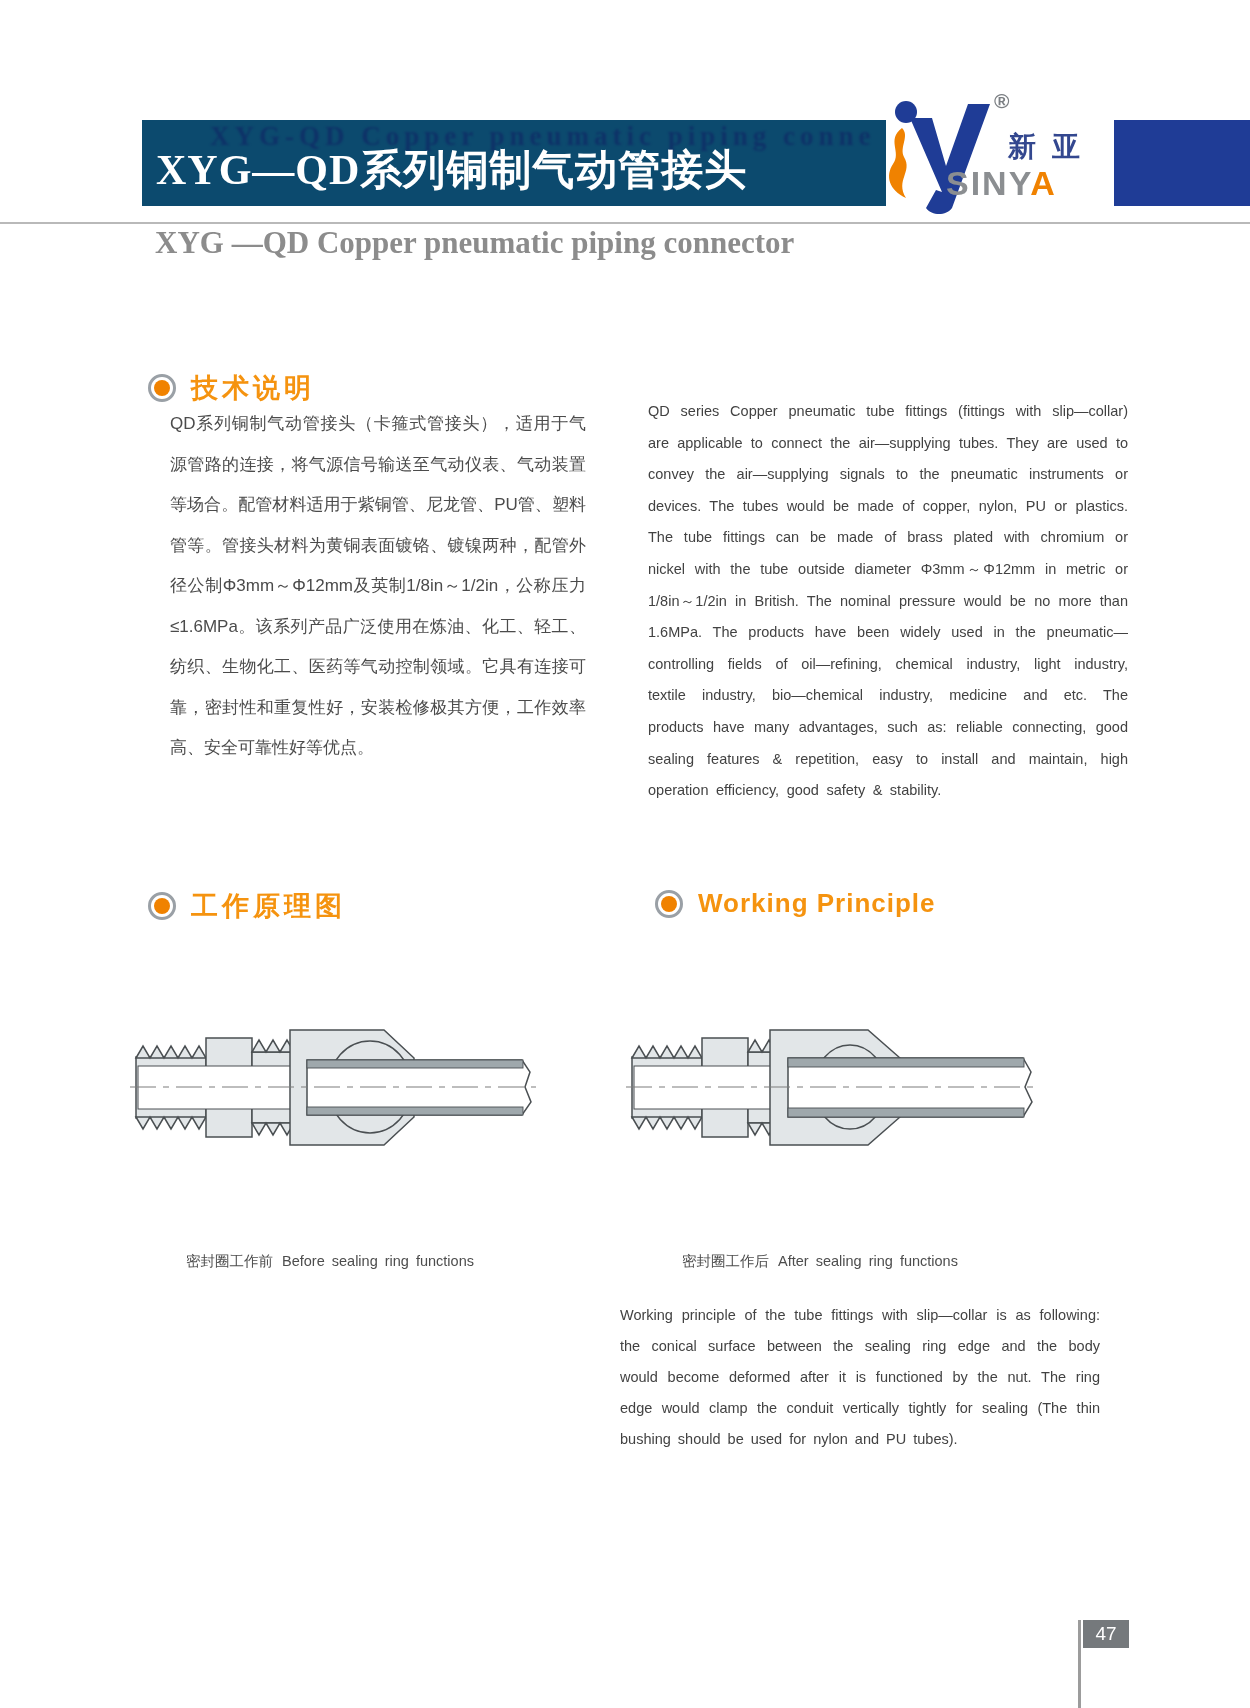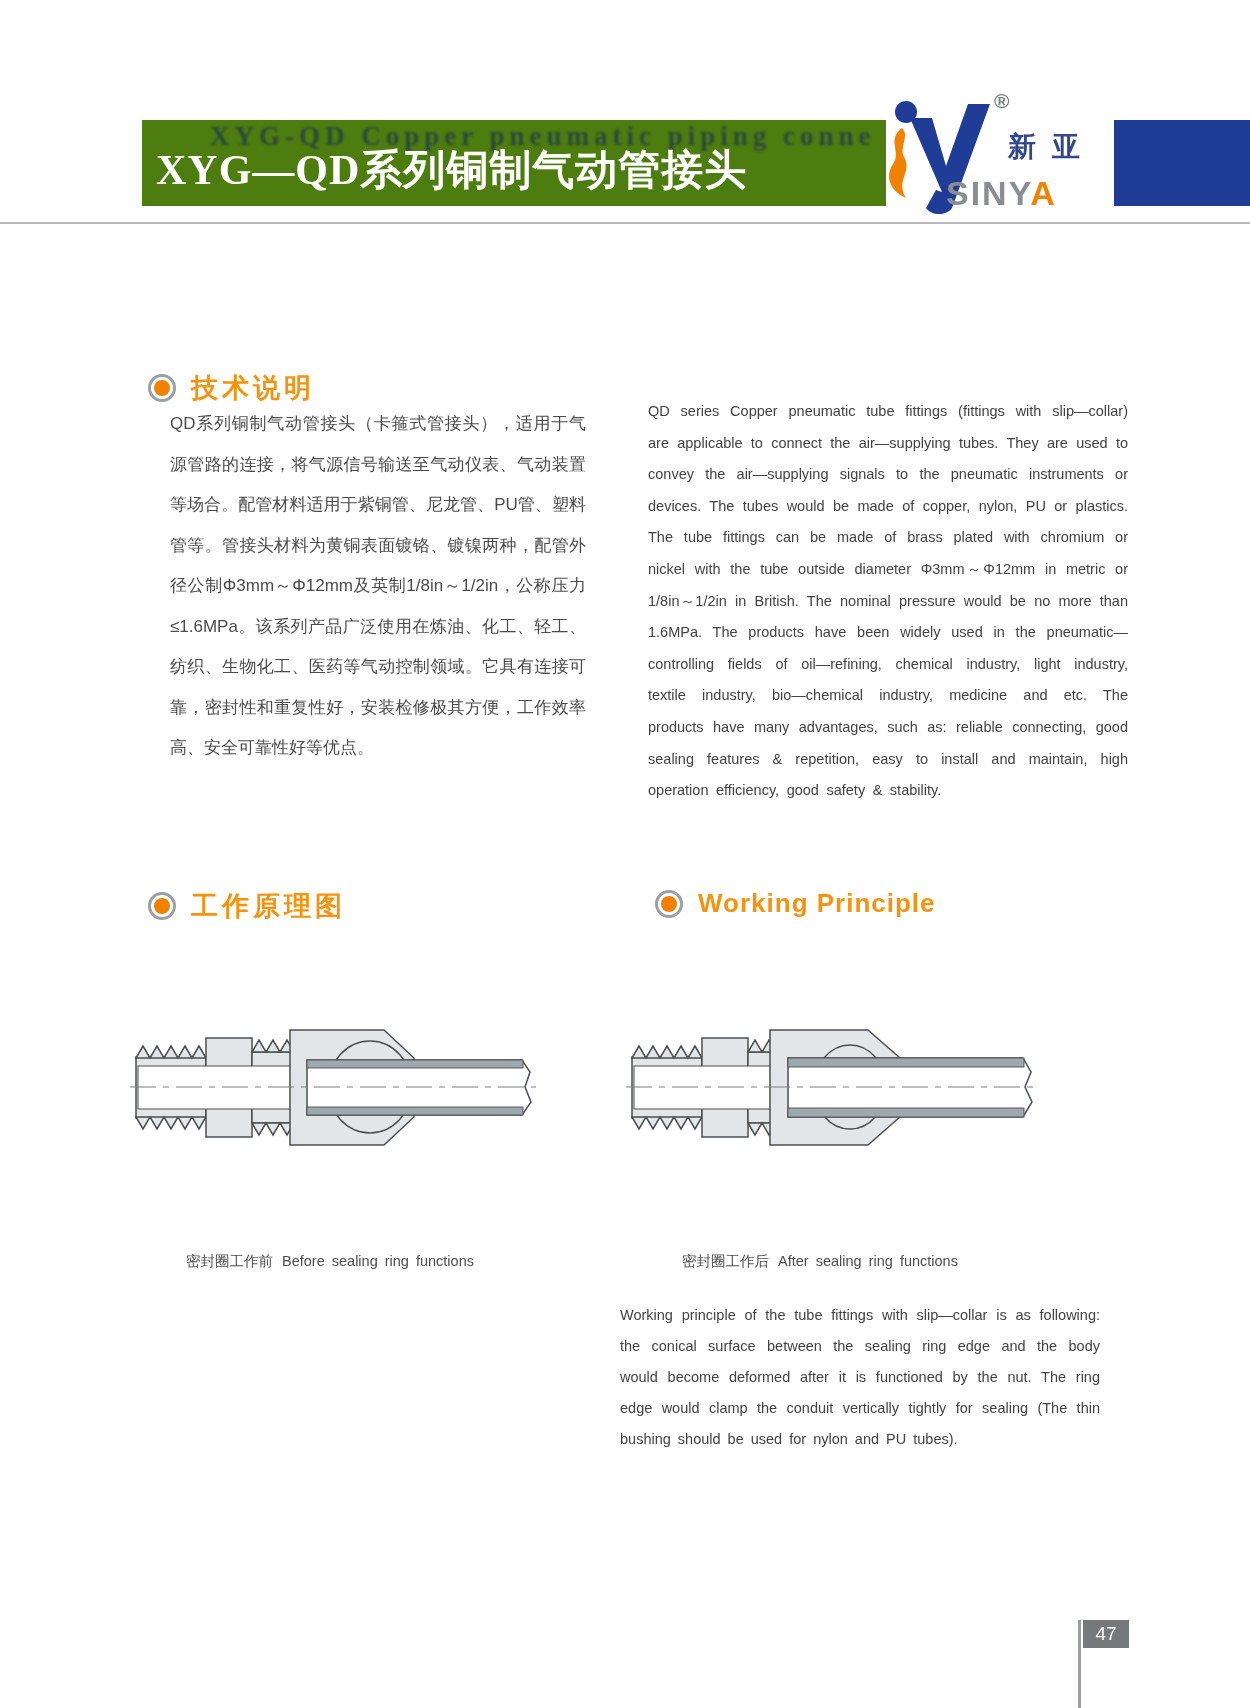--- a/index.html
+++ b/index.html
@@ -1,39 +1,39 @@
 <!DOCTYPE html>
 <html><head>
 <meta charset="utf-8">
 <style>
   html,body{margin:0;padding:0;background:#fff;}
   .page{position:relative;width:1250px;height:1708px;background:#ffffff;overflow:hidden;
         font-family:"Liberation Sans","DejaVu Sans",sans-serif;}
 
   
-  .banner-left{position:absolute;left:142px;top:120px;width:744px;height:86px;background:#4d7c0f;}
+  .banner-left{position:absolute;left:142px;top:120px;width:744px;height:86px;background:#0c4a6e;}
   .banner-right{position:absolute;left:1114px;top:120px;width:136px;height:86px;background:#1f3c96;}
   .banner-ghost{position:absolute;left:68px;top:1px;width:665px;overflow:hidden;white-space:nowrap;
         font-family:"Liberation Serif","DejaVu Serif",serif;font-weight:bold;font-size:27px;
         color:#101f63;opacity:.55;letter-spacing:5px;filter:blur(1.2px);}
   .banner-title{position:absolute;left:14px;top:22px;white-space:nowrap;
         font-family:"Liberation Serif","DejaVu Serif",serif;font-weight:bold;font-size:42px;
         color:#ffffff;letter-spacing:1px;}
   .header-rule{position:absolute;left:0;top:222px;width:1250px;height:2px;background:#b9b9b9;}
   .subtitle{position:absolute;left:155px;top:225px;white-space:nowrap;
         font-family:"Liberation Serif","DejaVu Serif",serif;font-weight:bold;font-size:31px;
         color:#8c8c8c;}
 
   
   .logo{position:absolute;left:858px;top:84px;width:256px;height:134px;}
   .logo-reg{position:absolute;left:136px;top:5px;font-size:21px;color:#7b7f83;font-weight:bold;}
   .logo-cn{position:absolute;left:150px;top:44px;font-size:28px;font-weight:bold;color:#33478f;
         letter-spacing:16px;white-space:nowrap;}
   .logo-en{position:absolute;left:88px;top:80px;font-size:34px;font-weight:bold;color:#8b8e91;
-        letter-spacing:2px;white-space:nowrap;margin-top:10px;}
+        letter-spacing:2px;white-space:nowrap;}
   .logo-en .accent{color:#f08200;}
 
   
   .sec{position:absolute;display:flex;align-items:center;gap:15px;}
   .bullet{width:22px;height:22px;border-radius:50%;border:3px solid #9aa0a6;background:#fff;
         position:relative;flex:0 0 auto;}
   .bullet::after{content:"";position:absolute;left:3px;top:3px;right:3px;bottom:3px;
         border-radius:50%;background:#f08200;}
   .sec-label{color:#f5930f;font-weight:bold;white-space:nowrap;text-align:right;}
   .sec-cn .sec-label{font-size:27px;letter-spacing:4px;}
@@ -77,20 +77,21 @@
       <ellipse cx="48" cy="28" rx="11" ry="11" fill="#1f3c96"></ellipse>
       <path d="M44,44 C28,56 44,68 35,80 C27,92 31,106 48,114 C37,96 55,88 46,73 C41,63 52,52 44,44 Z" fill="#f08200"></path>
       <path d="M52,34 L74,34 L88,82 L110,20 L132,20 L94,124 C88,132 74,132 68,124 L78,106 L84,108 Z" fill="#1f3c96"></path>
     </svg>
     <span class="logo-reg">®</span>
     <div class="logo-cn">新亚</div>
     <div class="logo-en"><span>SINY</span><span class="accent">A</span></div>
   </div>
 
   <div class="header-rule"></div>
+  <div class="subtitle">XYG —QD Copper pneumatic piping connector</div>
 
   <div class="sec sec-cn" style="left:148px;top:370px;">
     <span class="bullet"></span>
     <span class="sec-label">技术说明</span>
   </div>
 
   <div class="body-cn">QD系列铜制气动管接头（卡箍式管接头），适用于气源管路的连接，将气源信号输送至气动仪表、气动装置等场合。配管材料适用于紫铜管、尼龙管、PU管、塑料管等。管接头材料为黄铜表面镀铬、镀镍两种，配管外径公制Φ3mm～Φ12mm及英制1/8in～1/2in，公称压力≤1.6MPa。该系列产品广泛使用在炼油、化工、轻工、纺织、生物化工、医药等气动控制领域。它具有连接可靠，密封性和重复性好，安装检修极其方便，工作效率高、安全可靠性好等优点。</div>
   <div class="body-en">QD series Copper pneumatic tube fittings (fittings with slip—collar) are applicable to connect the air—supplying tubes. They are used to convey the air—supplying signals to the pneumatic instruments or devices. The tubes would be made of copper, nylon, PU or plastics. The tube fittings can be made of brass plated with chromium or nickel with the tube outside diameter Φ3mm～Φ12mm in metric or 1/8in～1/2in in British. The nominal pressure would be no more than 1.6MPa. The products have been widely used in the pneumatic—controlling fields of oil—refining, chemical industry, light industry, textile industry, bio—chemical industry, medicine and etc. The products have many advantages, such as: reliable connecting, good sealing features &amp; repetition, easy to install and maintain, high operation efficiency, good safety &amp; stability.</div>
 
   <div class="sec sec-cn" style="left:148px;top:888px;">

